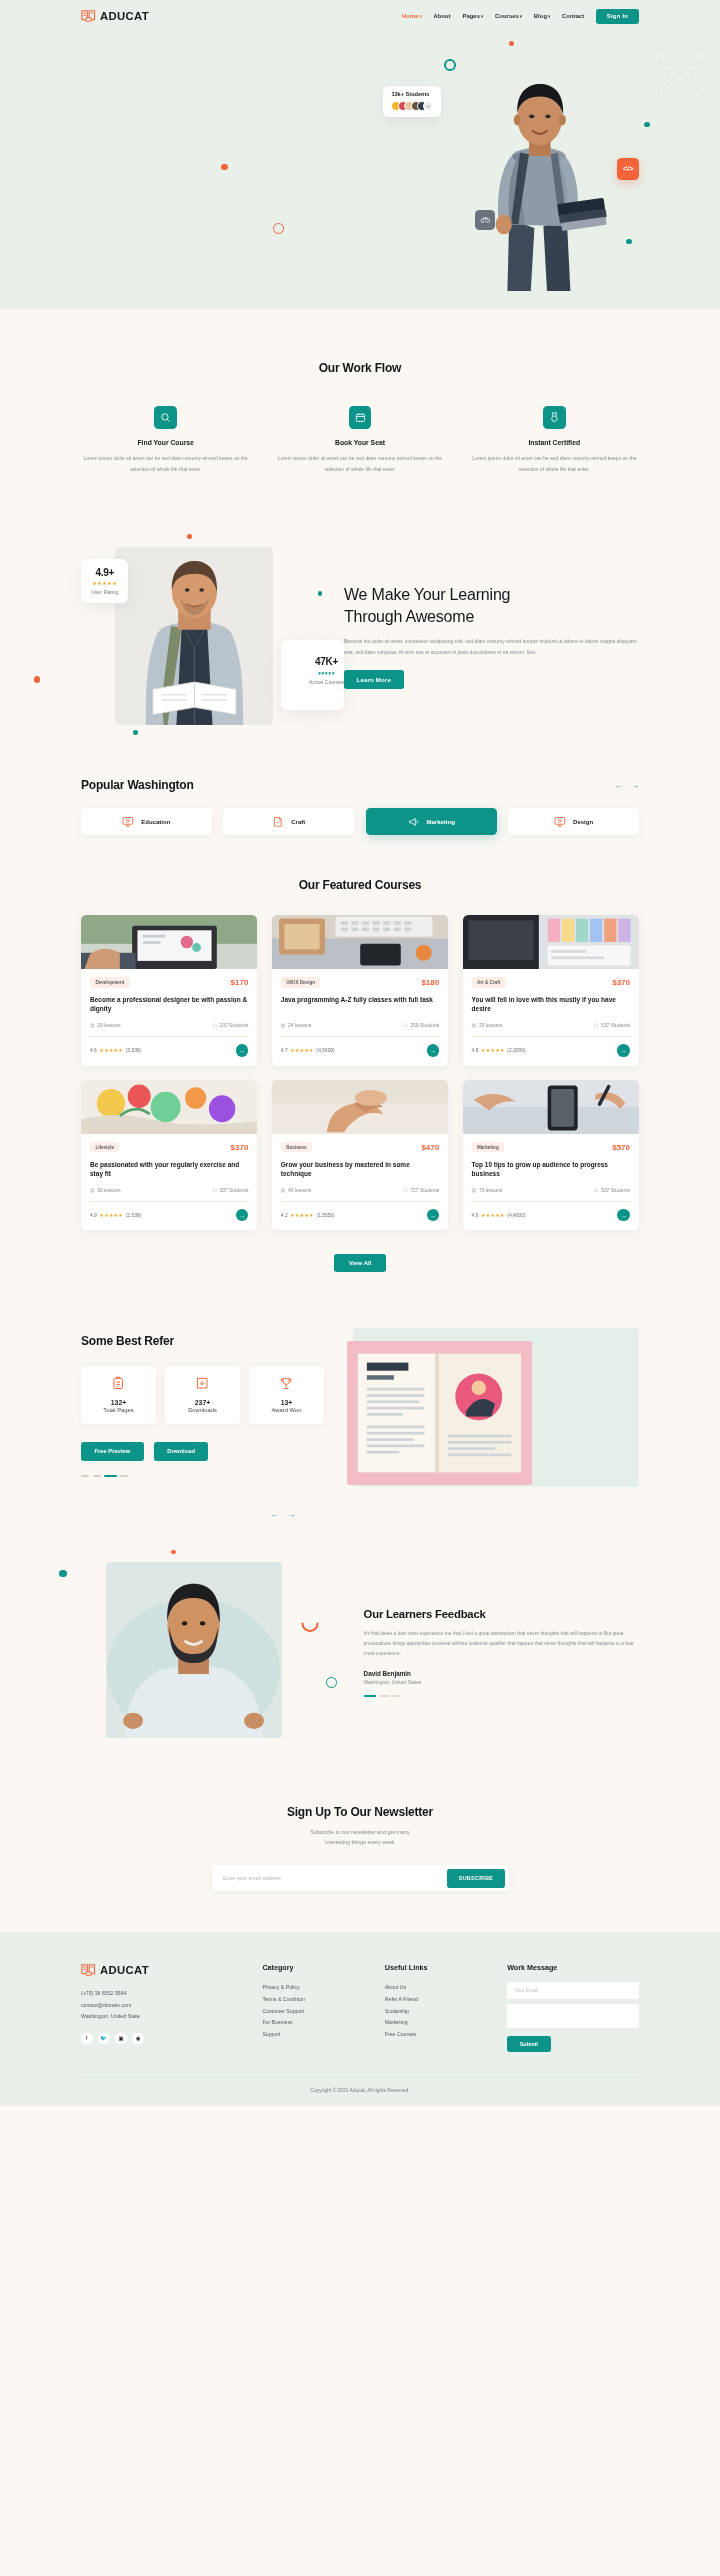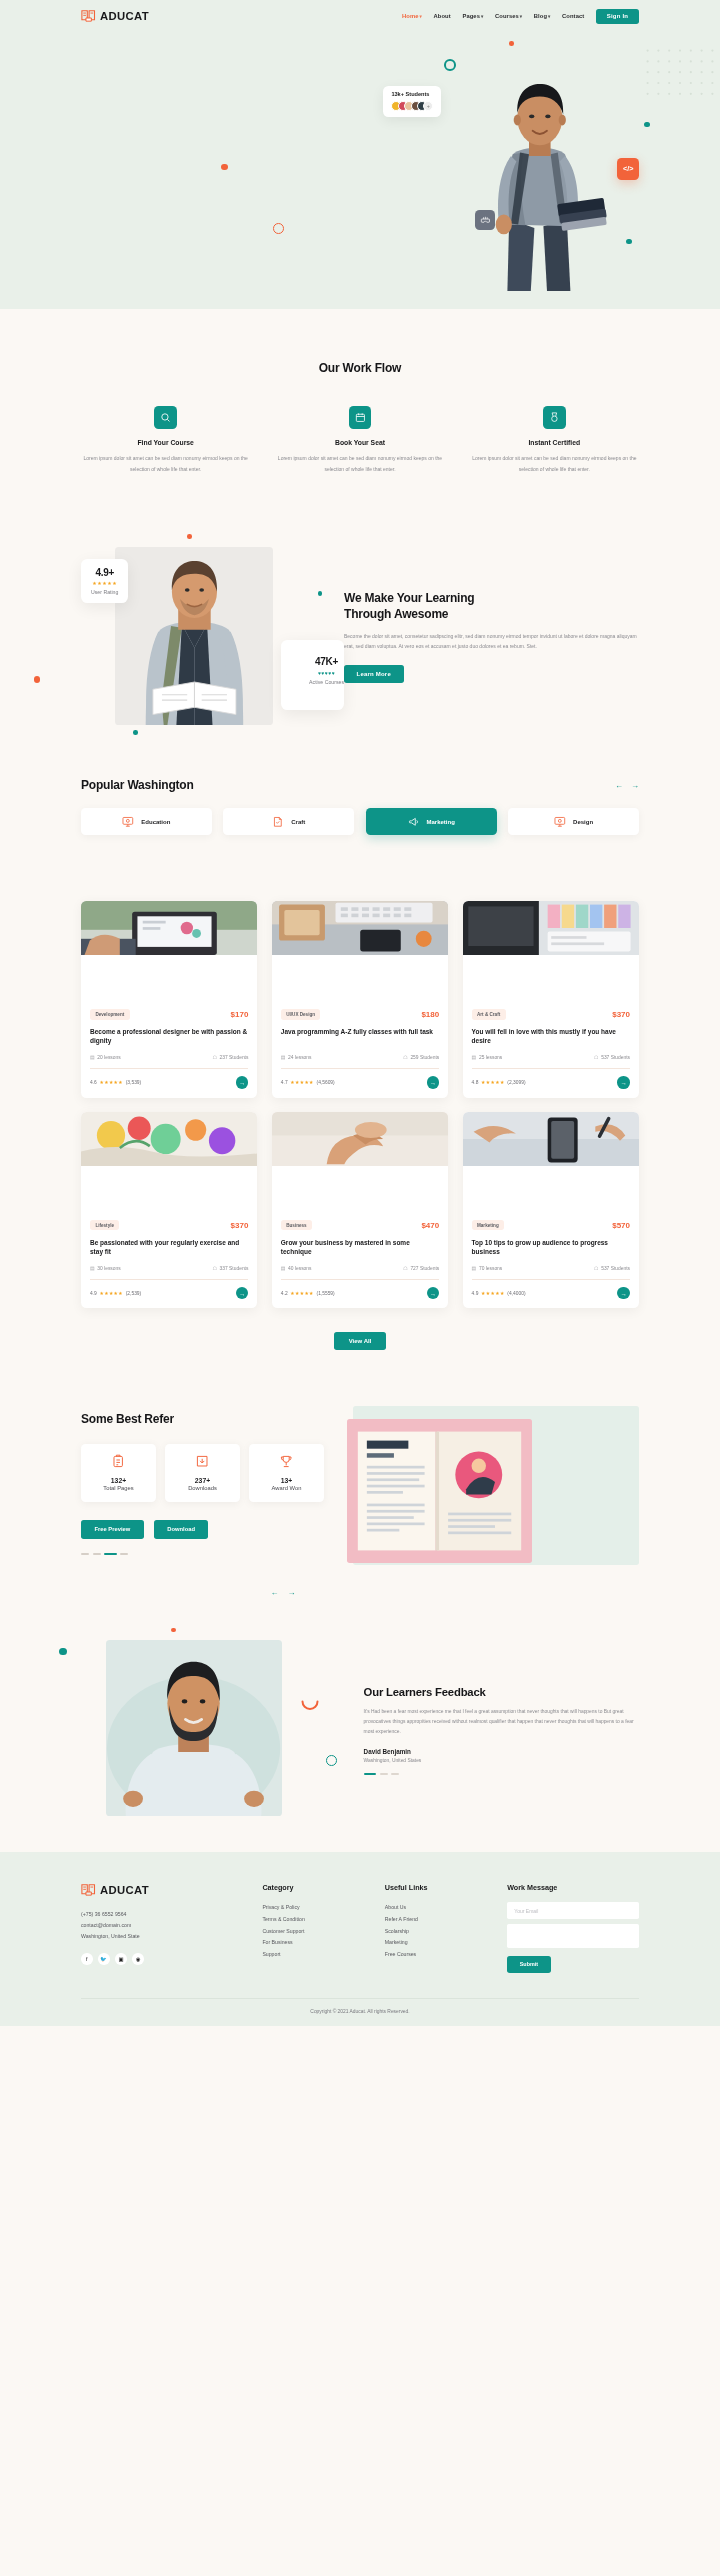--- a/index.html
+++ b/index.html
@@ -141,21 +141,21 @@
     box-shadow: 0 4.5px 16px rgba(0,0,0,.07); padding: 7.2px 10px 8px; z-index: 3;
   }
   .stat-card.rating { left: 0; top: 20px; }
   .stat-card.courses { right: 0; top: 101px; padding-left: 28px; }
   .stat-num { font-size: 10px; font-weight: 800; color: #19191b; letter-spacing: -0.3px; }
   .stat-stars { margin: 2.7px 0 2.7px; font-size: 5px; letter-spacing: 0.5px; color: #f5a623; }
   .stat-stars.teal { color: #0d9488; }
   .stat-lbl { font-size: 5.2px; color: #7c7c82; }
   .learn-right { flex: 1; }
   .learn-h2 {
-    font-size: 12px; font-weight: 700; line-height: 1.35; color: #161618;
+    font-size: 16px; font-weight: 400; line-height: 1.35; color: #161618;
     letter-spacing: -0.2px;
   }
   .learn-p {
     margin-top: 9px; font-size: 5px; line-height: 2.05; color: #8a8a8f;
   }
 
   
   .categories { padding: 12.6px 0 27px; }
   .cat-head { display: flex; align-items: center; justify-content: space-between; }
   .cat-arrows { display: flex; gap: 8px; color: #0d9488; font-size: 8px; }
@@ -175,21 +175,21 @@
   .courses-grid {
     display: grid; grid-template-columns: repeat(3, 1fr); gap: 14.4px; margin-top: 23.4px;
   }
   .course-card {
     background: #fff; border-radius: 5.4px; overflow: hidden;
     box-shadow: 0 2.7px 11.7px rgba(0,0,0,.055);
   }
   .course-thumb { height: 54px; overflow: hidden; }
   .course-thumb svg { display: block; width: 100%; height: 100%; }
   .course-body { padding: 8px 9px 9px; }
-  .course-meta-top { display: flex; align-items: center; justify-content: space-between; margin-top: 46px; }
+  .course-meta-top { display: flex; align-items: center; justify-content: space-between; }
   .tag {
     background: #fdeee7; color: #5d5d62; font-size: 4.6px; font-weight: 600;
     padding: 2.7px 5.4px; border-radius: 2.7px;
   }
   .price { color: #f2633a; font-size: 8px; font-weight: 800; }
   .course-title {
     margin-top: 7.2px; font-size: 6.5px; font-weight: 700; line-height: 1.45;
     color: #19191b; min-height: 19px;
   }
   .course-stats {
@@ -616,20 +616,21 @@
               <circle cx="12" cy="10" r="3"></circle>
           </svg>
           <span class="cat-label">Design</span>
         </div>
       </div>
     </div>
   </section>
 
   <section class="courses">
     <div class="container">
+      <h2 class="section-title center">Our Featured Courses</h2>
 
       <div class="courses-grid">
 
         <article class="course-card">
           <div class="course-thumb">
             <svg viewBox="0 0 200 60" preserveAspectRatio="none">
               <rect width="200" height="60" fill="#cfd6cd"></rect>
               <rect x="0" y="0" width="200" height="32" fill="#8fa888"></rect>
               <rect x="58" y="12" width="96" height="48" rx="3" fill="#2f2f34"></rect>
               <rect x="64" y="17" width="84" height="34" fill="#f4f6f8"></rect>
@@ -1005,20 +1006,33 @@
           <div class="fb-dots">
             <b class="on"></b>
             <b></b>
             <b></b>
           </div>
         </div>
       </div>
     </div>
   </section>
 
+  <section class="newsletter">
+    <div class="container">
+      <h2 class="nl-title">Sign Up To Our Newsletter</h2>
+      <p class="nl-sub">
+        <span>Subscribe to our newsletter and get many</span><br>
+        <span>interesting things every week</span>
+      </p>
+      <div class="nl-form">
+        <input type="text" placeholder="Enter your email address" style="">
+        <button class="btn-subscribe">SUBSCRIBE</button>
+      </div>
+    </div>
+  </section>
 
   <footer>
     <div class="container">
       <div class="foot-grid">
 
         <div class="foot-brand">
           <div class="brand">
             <svg class="brand-logo" viewBox="0 0 34 30">
               <path d="M2 4 h12 v20 H2 z" fill="none" stroke="#f2633a" stroke-width="2.4"></path>
               <path d="M18 4 h12 v20 H18 z" fill="none" stroke="#f2633a" stroke-width="2.4"></path>

